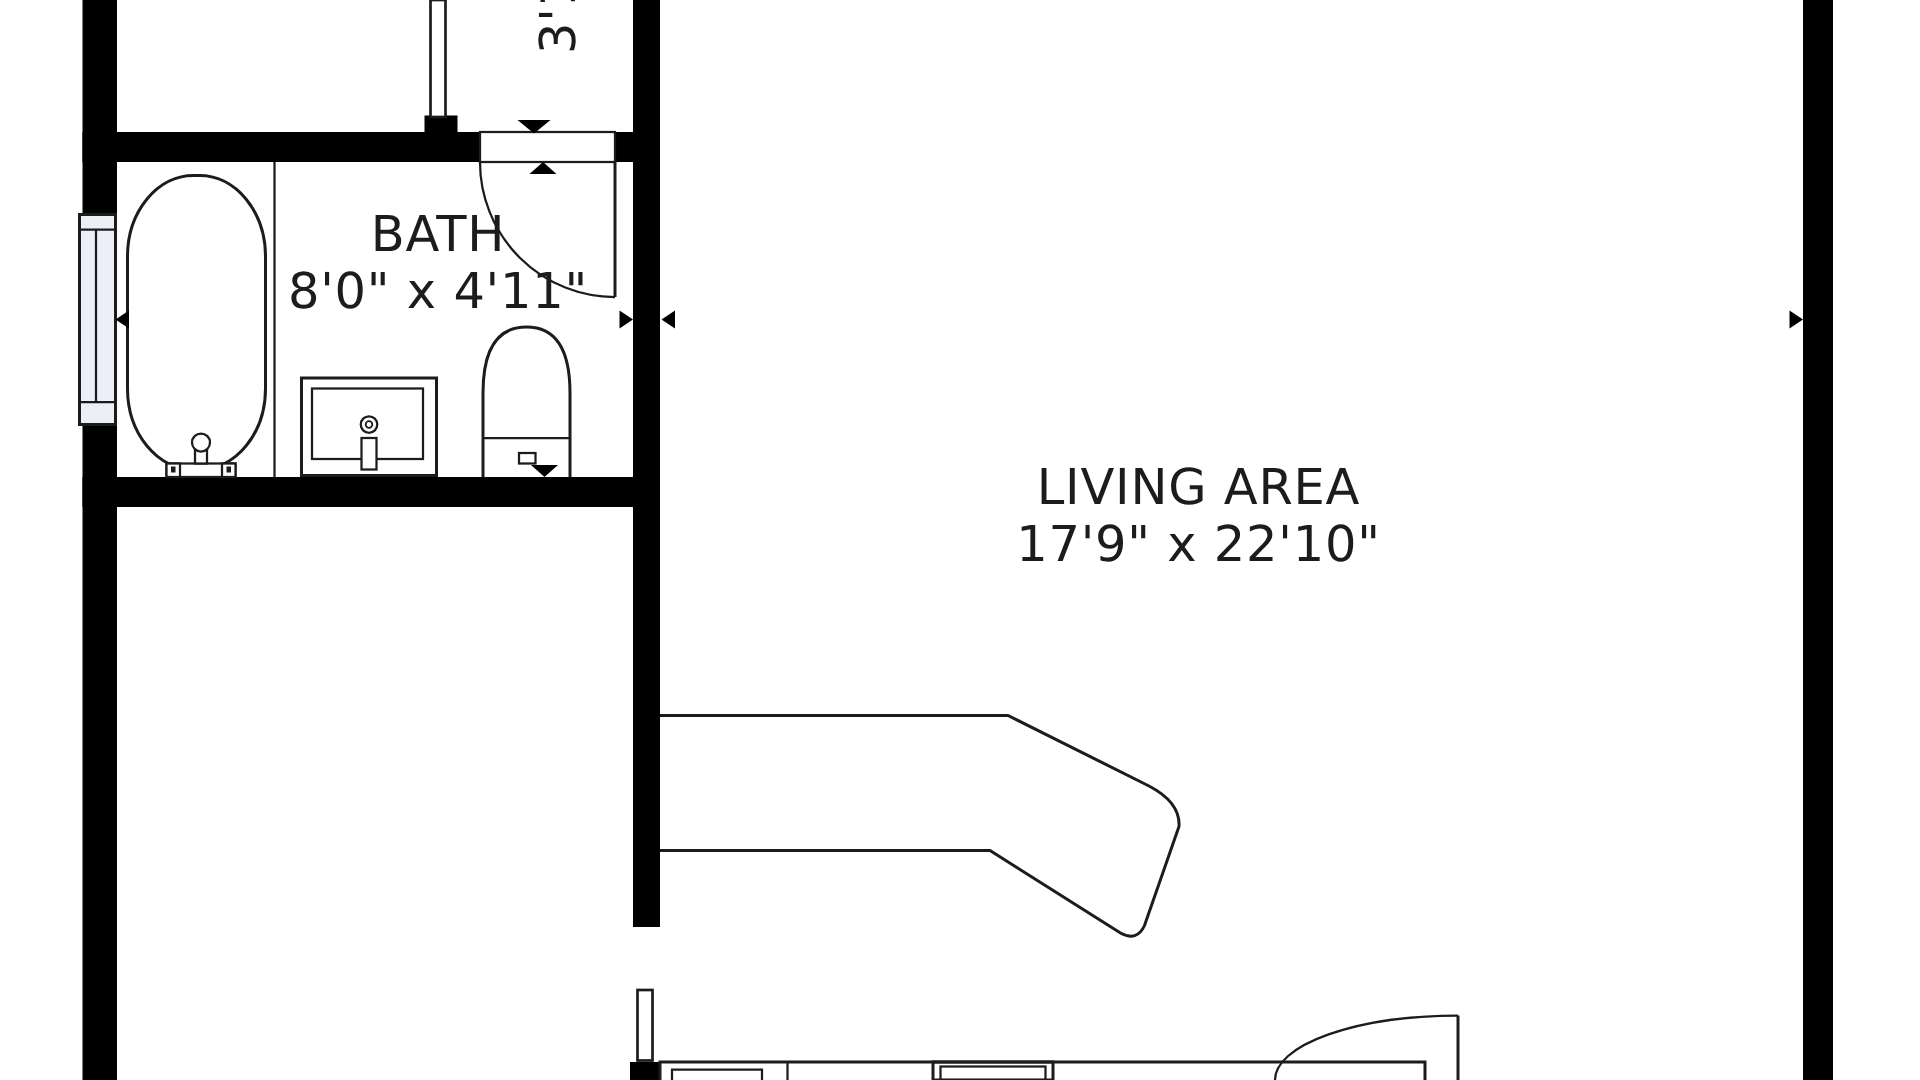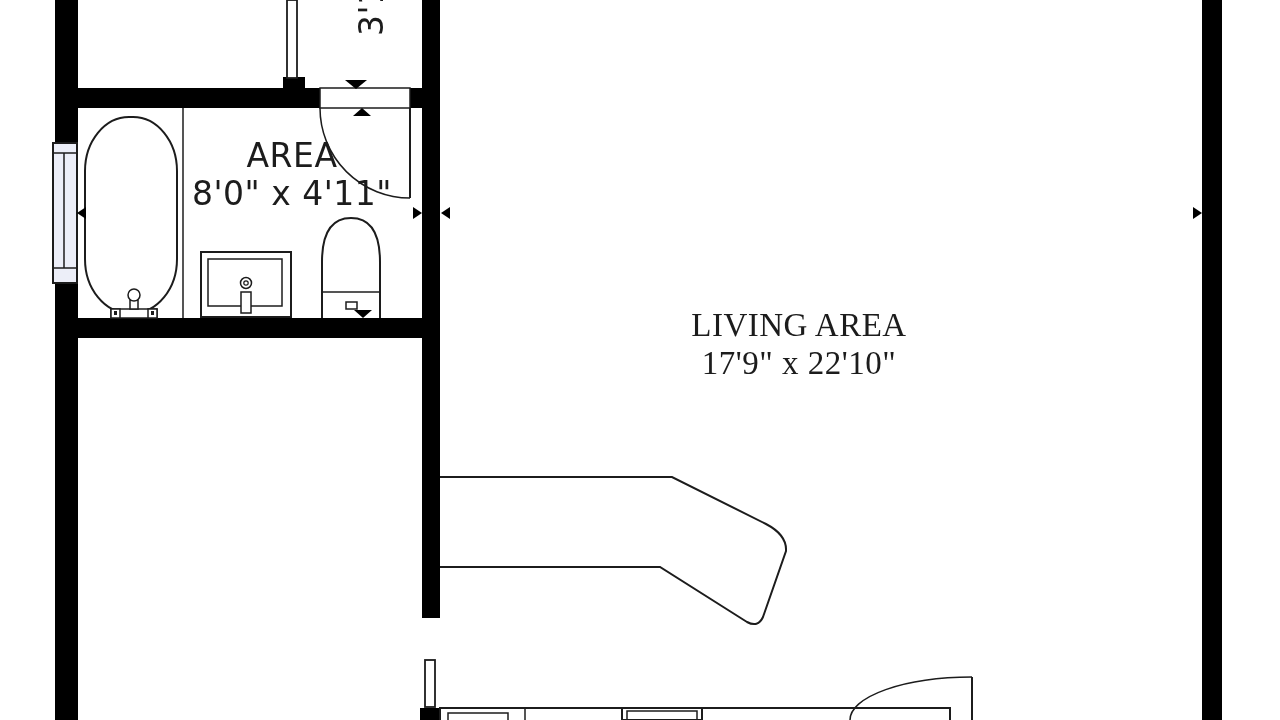--- a/index.html
+++ b/index.html
@@ -120,25 +120,25 @@
       <polygon points="353,116 371,116 362,108"></polygon>
       <polygon points="354,310 372,310 363,318"></polygon>
       <polygon points="86,207 86,219 77,213"></polygon>
       <polygon points="413,207 413,219 422,213"></polygon>
       <polygon points="450,207 450,219 441,213"></polygon>
       <polygon points="1193,207 1193,219 1202,213"></polygon>
     </g>
   </svg>
 
   <div class="room-label" style="left:192px;top:137px;width:200px;">
-    <div>AREA</div>
+    <div>BATH</div>
     <div>8'0" x 4'11"</div>
   </div>
 
-  <div class="room-label" style="left:649px;top:306px;width:300px;font-family:Liberation Serif, serif;">
+  <div class="room-label" style="left:649px;top:306px;width:300px;">
     <div>LIVING AREA</div>
     <div>17'9" x 22'10"</div>
   </div>
 
 
   <div class="rot-label" style="left:352px;top:36px;">3'1</div>
 
 </div>
 
 </body></html>

